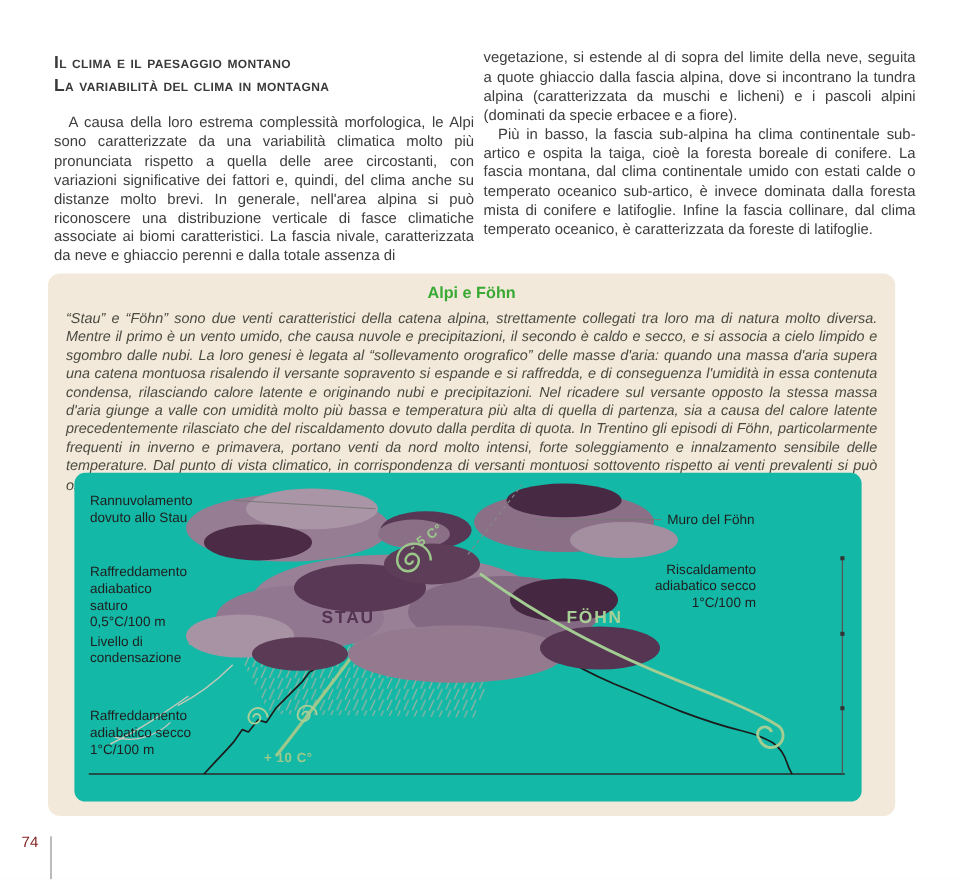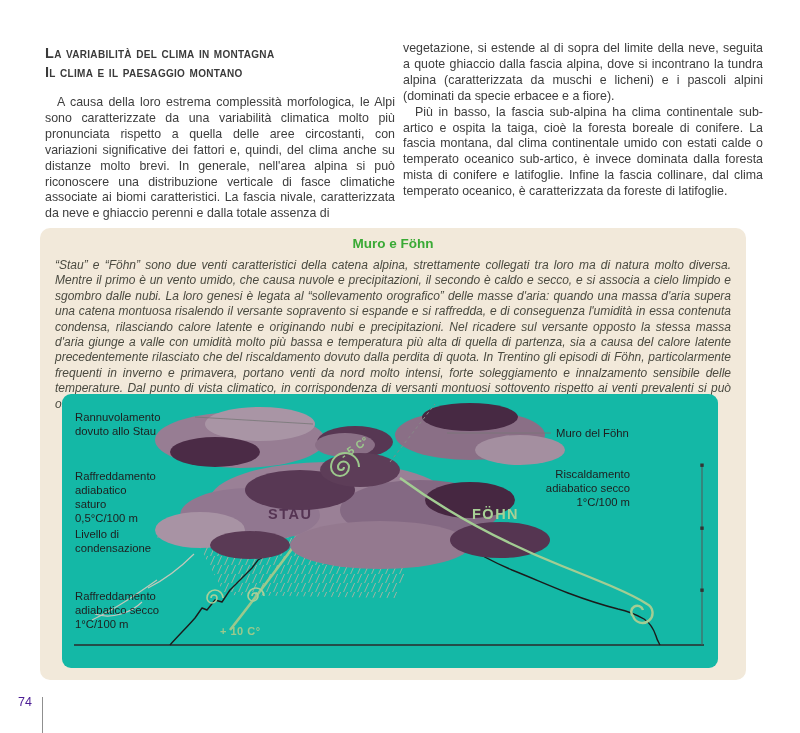--- a/index.html
+++ b/index.html
@@ -24,43 +24,43 @@
                  background:#14b8a6;border-radius:9px;}
   #diagram-svg{position:absolute;left:0;top:0;}
   #diagram-caption{position:absolute;left:12px;top:252px;width:630px;
                    font-size:11px;color:#3c3c3c;white-space:nowrap;}
   .lbl{font-size:11.3px;fill:#1e1e1e;}
   .lbl-right{font-size:11.3px;fill:#1e1e1e;text-anchor:end;}
   .wind-name{font-size:14.5px;font-weight:bold;letter-spacing:1.5px;}
   .temp{font-size:11px;font-weight:bold;fill:#9cc98c;letter-spacing:.5px;}
   
   #footer{position:absolute;left:0;top:693px;width:120px;height:40px;}
-  #page-number{position:absolute;left:18px;top:2px;font-size:12.5px;color:#4c1d95;}
+  #page-number{position:absolute;left:18px;top:2px;font-size:12.5px;color:#7f1d1d;}
   #footer-rule{position:absolute;left:42px;top:4px;width:1px;height:36px;background:#8f8f8f;}
 </style>
 </head>
 <body>
 
 <div id="page">
 
   <div id="col-left" class="col">
     <div class="heading">
+      <div>Il clima e il paesaggio montano</div>
       <div>La variabilità del clima in montagna</div>
-      <div>Il clima e il paesaggio montano</div>
     </div>
     <div class="p-indent">A causa della loro estrema complessità morfologica, le Alpi sono caratterizzate da una variabilità climatica molto più pronunciata rispetto a quella delle aree circostanti, con variazioni significative dei fattori e, quindi, del clima anche su distanze molto brevi. In generale, nell'area alpina si può riconoscere una distribuzione verticale di fasce climatiche associate ai biomi caratteristici. La fascia nivale, caratterizzata da neve e ghiaccio perenni e dalla totale assenza di</div>
   </div>
 
   <div id="col-right" class="col">
     <div>vegetazione, si estende al di sopra del limite della neve, seguita a quote ghiaccio dalla fascia alpina, dove si incontrano la tundra alpina (caratterizzata da muschi e licheni) e i pascoli alpini (dominati da specie erbacee e a fiore).</div>
     <div class="p-indent">Più in basso, la fascia sub-alpina ha clima continentale sub-artico e ospita la taiga, cioè la foresta boreale di conifere. La fascia montana, dal clima continentale umido con estati calde o temperato oceanico sub-artico, è invece dominata dalla foresta mista di conifere e latifoglie. Infine la fascia collinare, dal clima temperato oceanico, è caratterizzata da foreste di latifoglie.</div>
   </div>
 
   <div id="info-box">
-    <div id="box-title">Muro e Föhn</div>
+    <div id="box-title">Alpi e Föhn</div>
     <div id="box-text">“Stau” e “Föhn” sono due venti caratteristici della catena alpina, strettamente collegati tra loro ma di natura molto diversa. Mentre il primo è un vento umido, che causa nuvole e precipitazioni, il secondo è caldo e secco, e si associa a cielo limpido e sgombro dalle nubi. La loro genesi è legata al “sollevamento orografico” delle masse d'aria: quando una massa d'aria supera una catena montuosa risalendo il versante sopravento si espande e si raffredda, e di conseguenza l'umidità in essa contenuta condensa, rilasciando calore latente e originando nubi e precipitazioni. Nel ricadere sul versante opposto la stessa massa d'aria giunge a valle con umidità molto più bassa e temperatura più alta di quella di partenza, sia a causa del calore latente precedentemente rilasciato che del riscaldamento dovuto dalla perdita di quota. In Trentino gli episodi di Föhn, particolarmente frequenti in inverno e primavera, portano venti da nord molto intensi, forte soleggiamento e innalzamento sensibile delle temperature. Dal punto di vista climatico, in corrispondenza di versanti montuosi sottovento rispetto ai venti prevalenti si può osservare la cosiddetta “ombra pluviometrica”, cioè una zona caratterizzata da relativa scarsità di precipitazioni.</div>
 
     <div id="diagram-panel">
       <svg id="diagram-svg" width="656" height="274" viewBox="0 0 656 274">
         <defs>
           <pattern id="hatch" width="7" height="9" patternUnits="userSpaceOnUse">
             <path d="M5.6,0 L1.6,9" stroke="#aab2a2" stroke-width="0.9"></path>
           </pattern>
         </defs>
 

